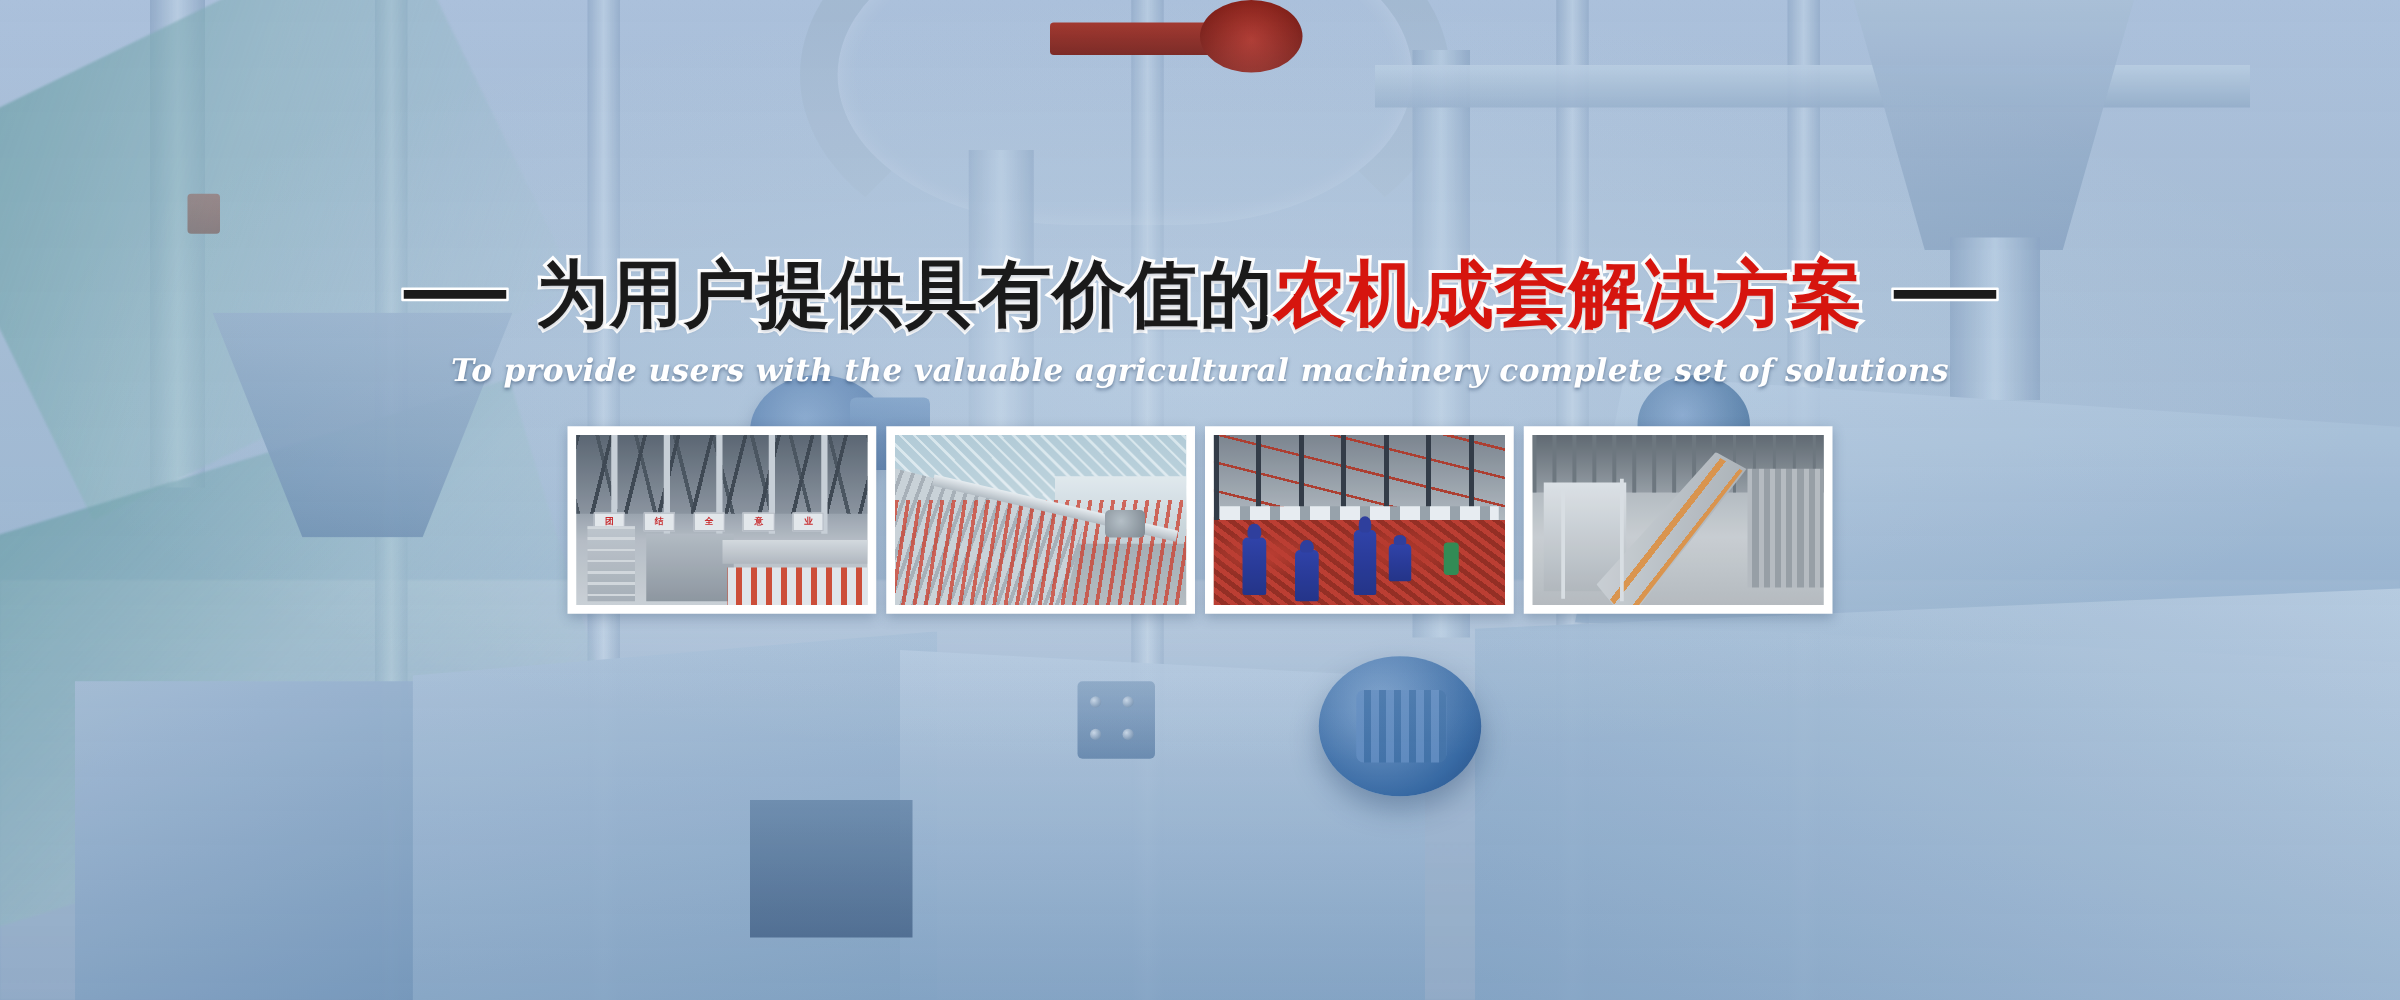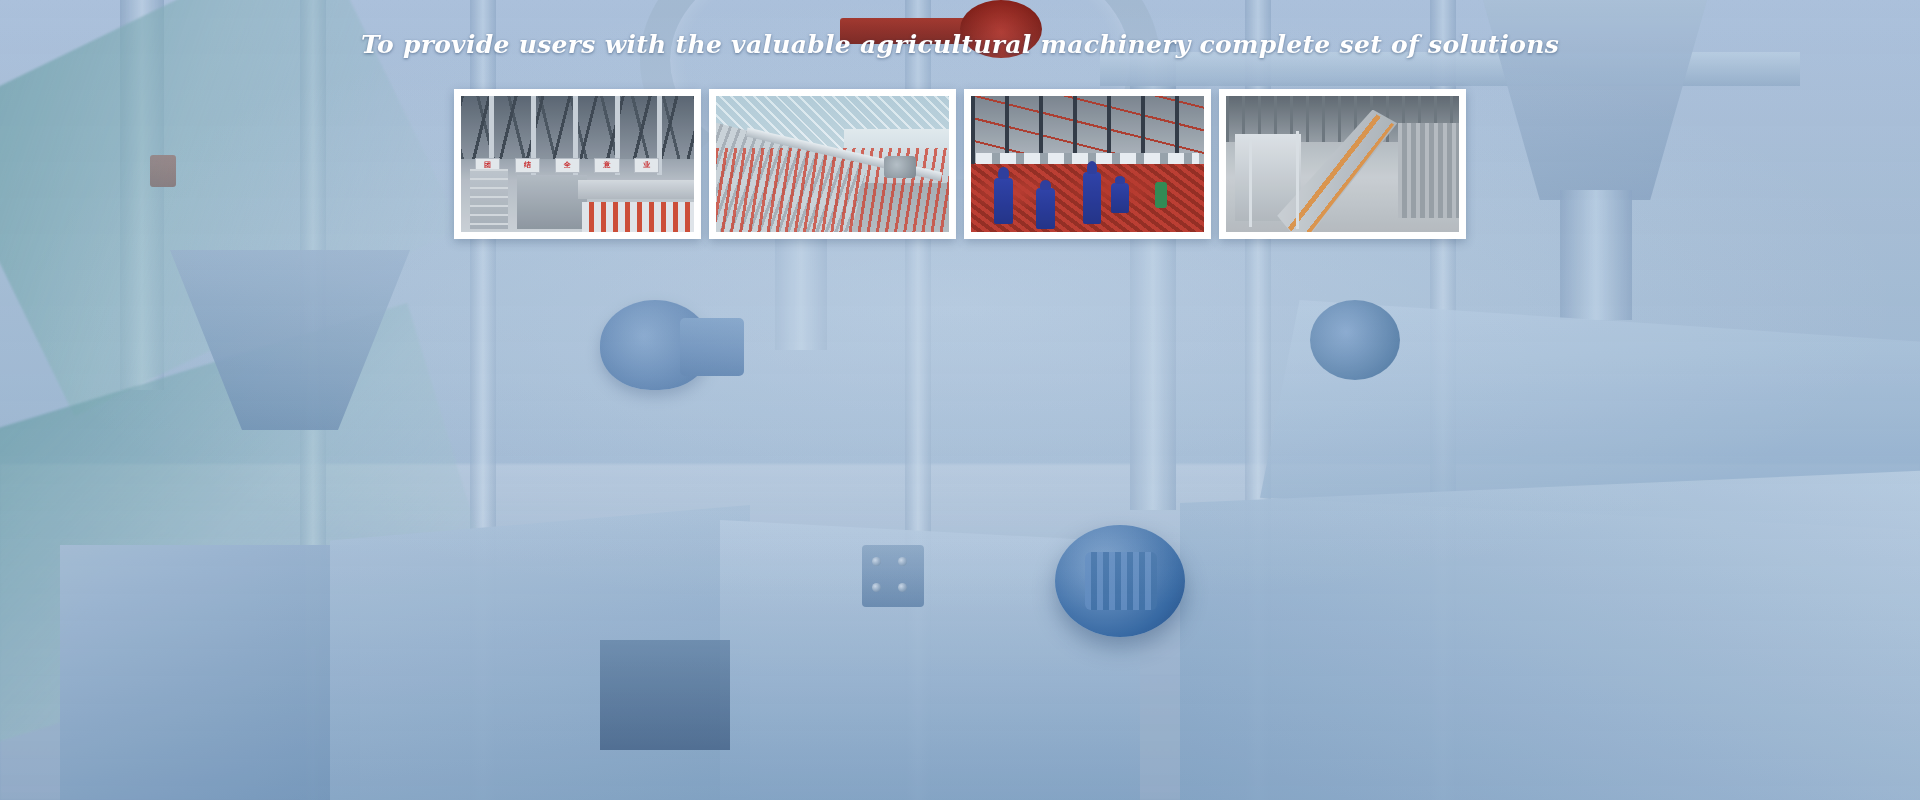--- a/index.html
+++ b/index.html
@@ -221,21 +221,21 @@
     font-weight:700;
     letter-spacing:1px;
     color:#1a1a1a;
     -webkit-text-stroke:5px #ffffff;
     paint-order:stroke fill;
     text-shadow:0 2px 3px rgba(40,60,90,.25);
   }
   .headline-text .em { color:#d6150e; }
 
   .subtitle {
-    margin-top:30px;
+    margin-top:18px;
     font-family:"DejaVu Serif","Liberation Serif",serif;
     font-style:italic;
     font-weight:700;
     font-size:25px;
     letter-spacing:.3px;
     color:#ffffff;
     text-shadow:0 1px 3px rgba(35,60,95,.55);
     white-space:nowrap;
   }
 
@@ -382,20 +382,25 @@
     <div class="bolt" style="left:36px;top:38px"></div>
   </div>
   <div class="bg-layer blower3"></div>
   <div class="bg-layer blower3-core"></div>
 
   <div class="bg-layer bg-haze"></div>
   <div class="bg-layer bg-wash"></div>
 
   <div class="content">
 
+    <div class="headline">
+      <span class="rule"></span>
+      <span class="headline-text"><span>为用户提供具有价值的</span><span class="em">农机成套解决方案</span></span>
+      <span class="rule"></span>
+    </div>
 
     <div class="subtitle">To provide users with the  valuable agricultural machinery complete set of solutions</div>
 
     <div class="thumbs">
 
       <div class="thumb">
         <div class="thumb-img t1">
           <div class="roof"></div>
           <div class="col" style="left:12%"></div>
           <div class="col" style="left:30%"></div>

